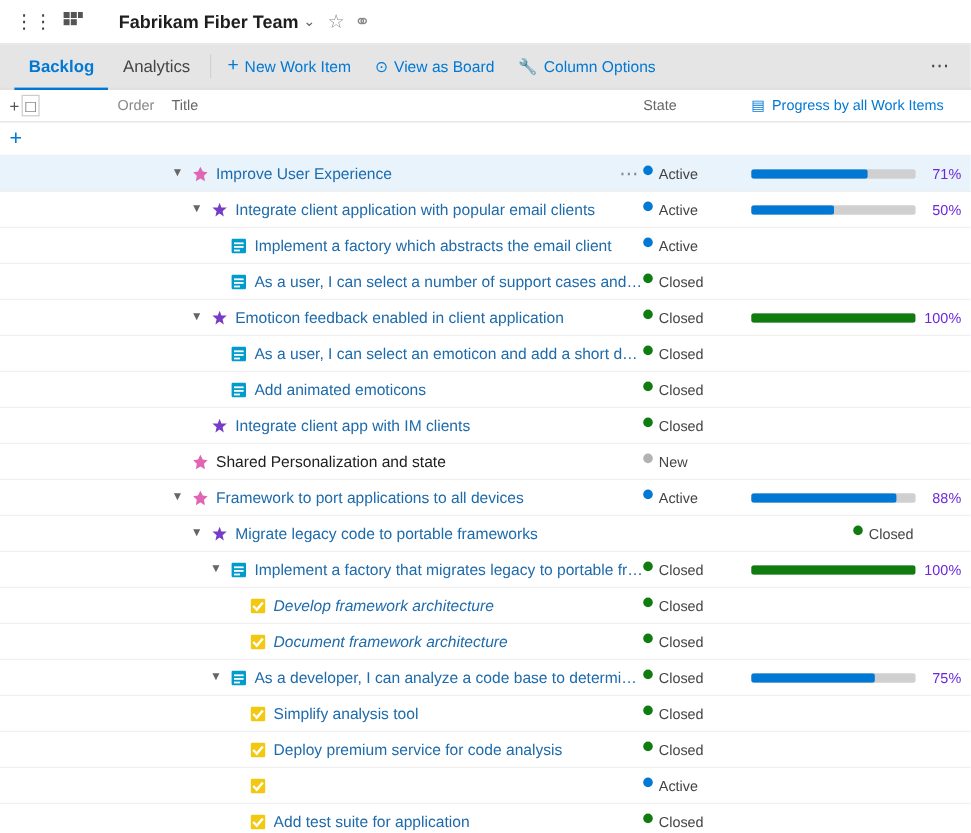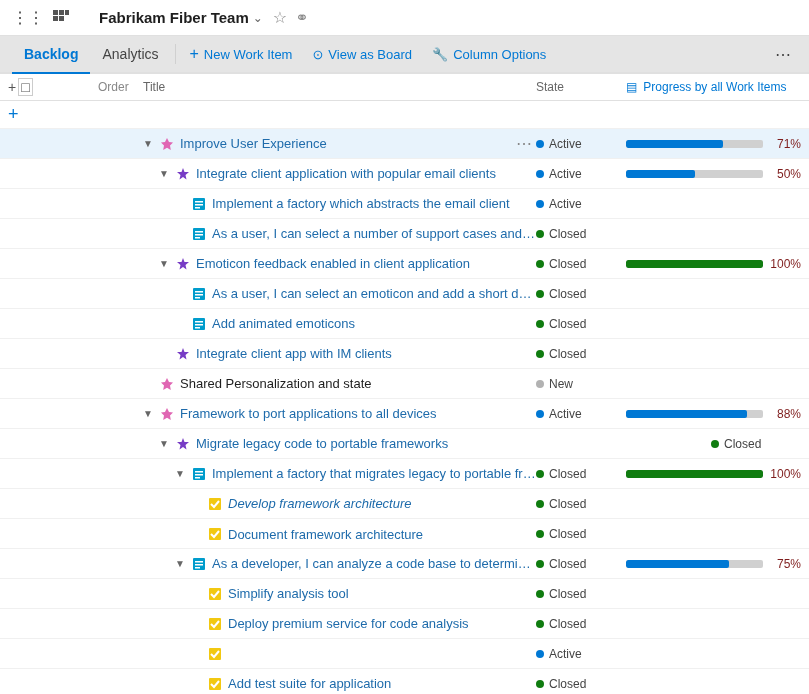--- a/index.html
+++ b/index.html
@@ -54,33 +54,33 @@
     .work-items { overflow-y: auto; }
     .wi-row {
       display: flex; align-items: center; min-height: 30px;
       border-bottom: 1px solid #f0f0f0; padding: 3px 8px;
     }
     .wi-row.selected { background: #e8f3fc; }
     .wi-title { flex: 1; overflow: hidden; text-overflow: ellipsis; white-space: nowrap; color: #1e6bab; cursor: pointer; }
     .wi-title.black { color: #1e1e1e; cursor: default; }
     .wi-ellipsis { color: #888; font-size: 16px; cursor: pointer; padding: 0 4px; flex-shrink: 0; }
 
-    .wi-state { width: 90px; display: flex; align-items: center; gap: 5px; flex-shrink: 0; }
+    .wi-state { width: 90px; display: flex; gap: 5px; flex-shrink: 0; }
     .state-dot { width: 8px; height: 8px; border-radius: 50%; flex-shrink: 0; }
     .state-dot.active { background: #0078d4; }
     .state-dot.closed { background: #107c10; }
     .state-dot.new { background: #b2b2b2; }
     .state-text { font-size: 12px; color: #444; }
 
     .wi-progress { width: 175px; display: flex; align-items: center; gap: 6px; flex-shrink: 0; }
     .progress-bar { flex: 1; height: 8px; background: #d0d0d0; border-radius: 2px; overflow: hidden; }
     .progress-fill { height: 100%; border-radius: 2px; }
     .progress-fill.blue { background: #0078d4; }
     .progress-fill.green { background: #107c10; }
-    .progress-pct { font-size: 12px; color: #7f1d1d; width: 32px; text-align: right; flex-shrink: 0; }
+    .progress-pct { font-size: 12px; color: #6d28d9; width: 32px; text-align: right; flex-shrink: 0; }
 
     .controls-col { width: 90px; flex-shrink: 0; display: flex; align-items: center; gap: 2px; }
     .order-col { width: 45px; flex-shrink: 0; font-size: 12px; color: #888; }
   </style>
 </head>
 <body>
 
 <div class="top-header">
   <span class="grid-icon">⋮⋮</span>
   <svg width="18" height="18" viewBox="0 0 18 18" style="margin-right:8px">
@@ -430,21 +430,21 @@
       </div>
       <div class="wi-state">
         <span class="state-dot closed"></span>
         <span class="state-text">Closed</span>
       </div>
       <div class="wi-progress"></div>
     </div>
     <div class="wi-row">
       <div class="controls-col"></div>
       <div class="order-col"></div>
-      <div style="flex: 1 1 0%; display: flex; align-items: flex-end; overflow: hidden;">
+      <div style="flex: 1 1 0%; display: flex; align-items: flex-start; overflow: hidden; font-style: italic;">
         <span style="width: 48px; flex-shrink: 0;"></span>
         <span style="width: 14px; color: rgb(102, 102, 102); font-size: 10px; cursor: default; flex-shrink: 0;"></span>
         <span style="width: 16px; height: 16px; flex-shrink: 0; margin-left: 3px; margin-right: 4px; color: rgb(242, 200, 17); font-size: 13px; display: flex; align-items: center;">
           <svg width="14" height="14" viewBox="0 0 14 14">
             <rect x="1" y="1" width="12" height="12" rx="1" fill="#f2c811"></rect>
             <polyline points="3,7 6,10 11,4" stroke="white" stroke-width="2" fill="none"></polyline>
           </svg>
         </span>
         <span class="wi-title">Document framework architecture</span>
       </div>

